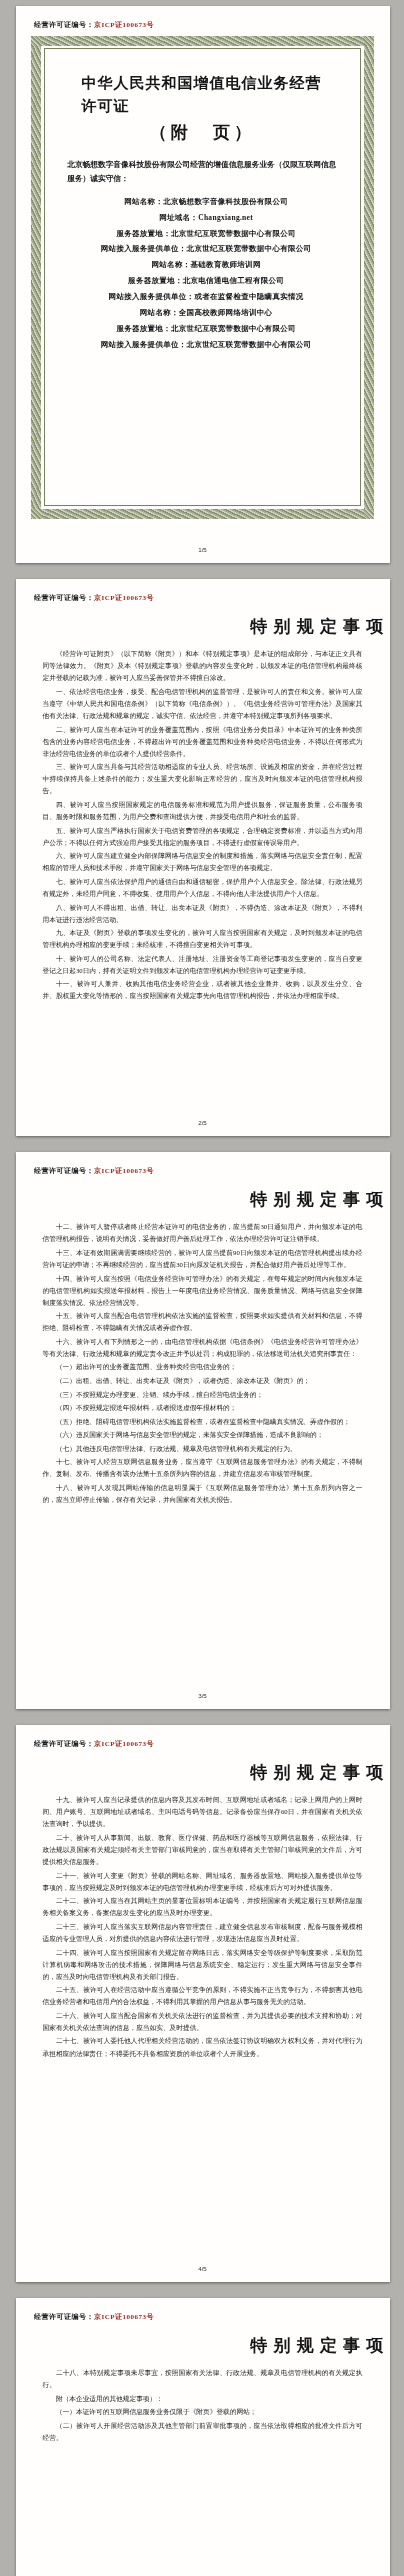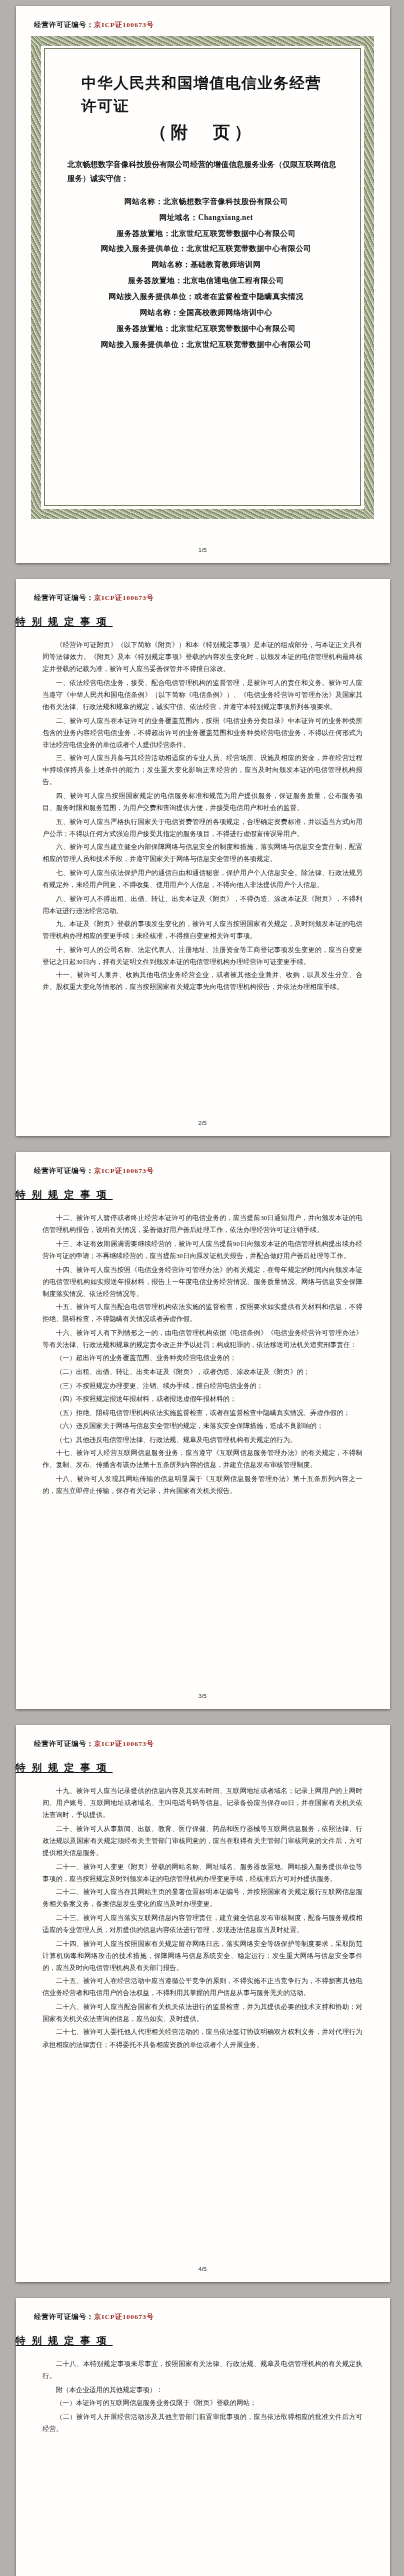--- a/index.html
+++ b/index.html
@@ -76,26 +76,25 @@
     bottom:10.3px;
     left:0;
     width:100%;
     text-align:center;
     font-size:6.2px;
     font-family:"Liberation Sans","DejaVu Sans",sans-serif;
     color:#333;
   }
   
   .sp-title{
-    text-align:left;
-    font-size:10px;
+    text-align:right;
+    font-size:17px;
     font-weight:bold;
     letter-spacing:6.2px;
     margin:12.4px 0 10.3px;
-    text-decoration:underline;
   }
   .sp-body{
     margin:0 27px;
     font-size:6.7px;
     line-height:1.8;
     text-align:justify;
   }
   .prov-para{
     margin:0 0 1.5px;
     text-indent:2em;

